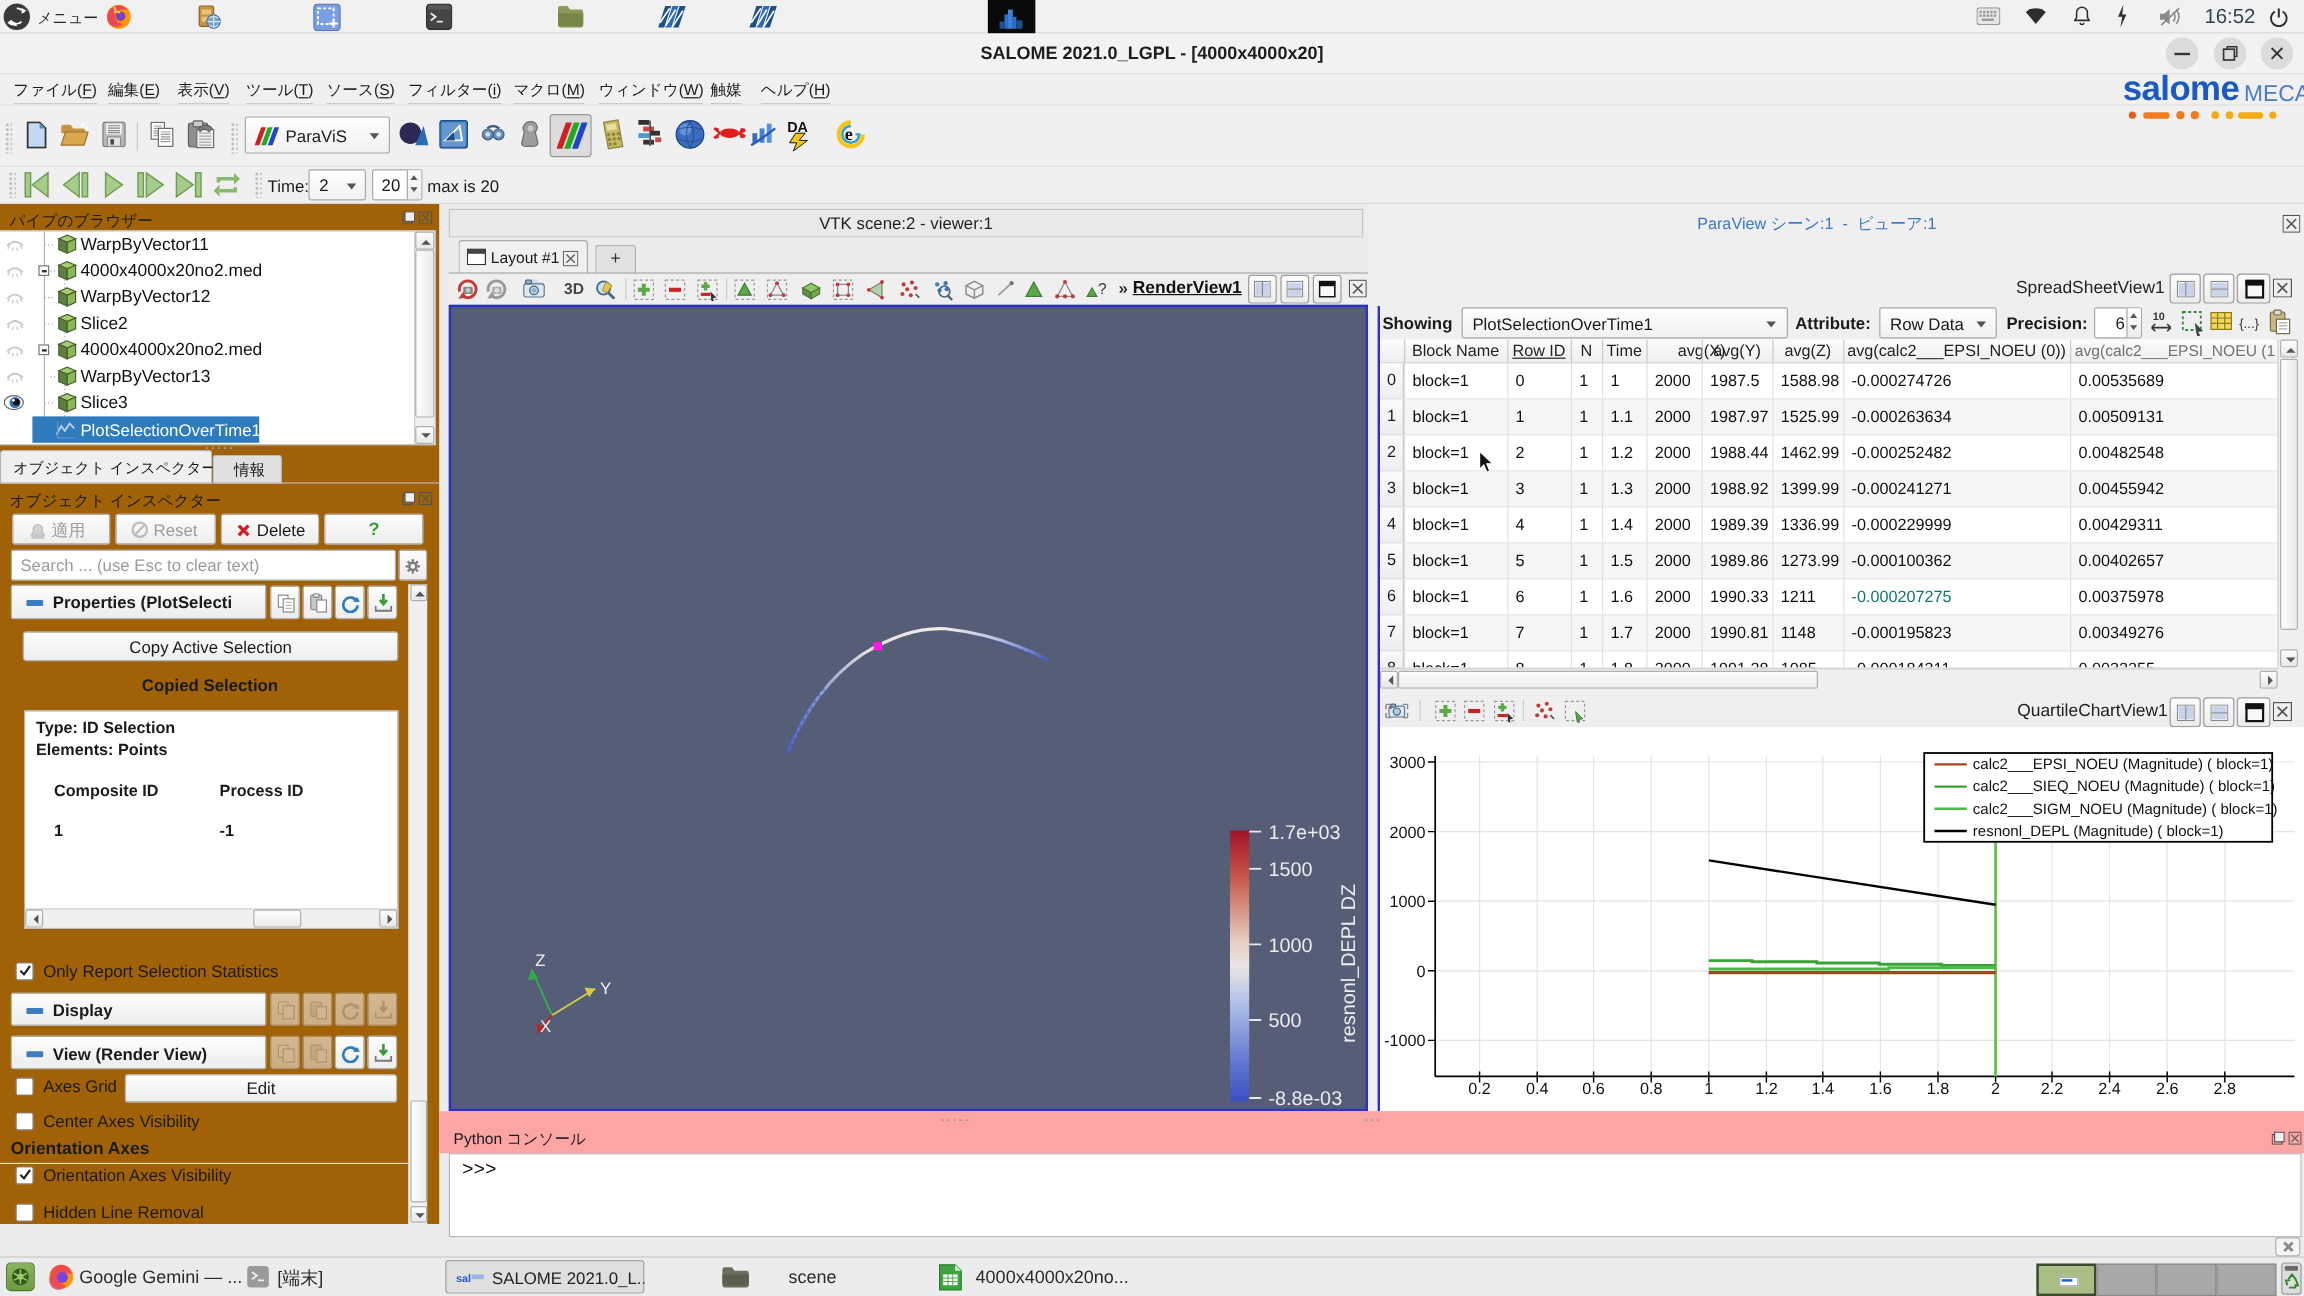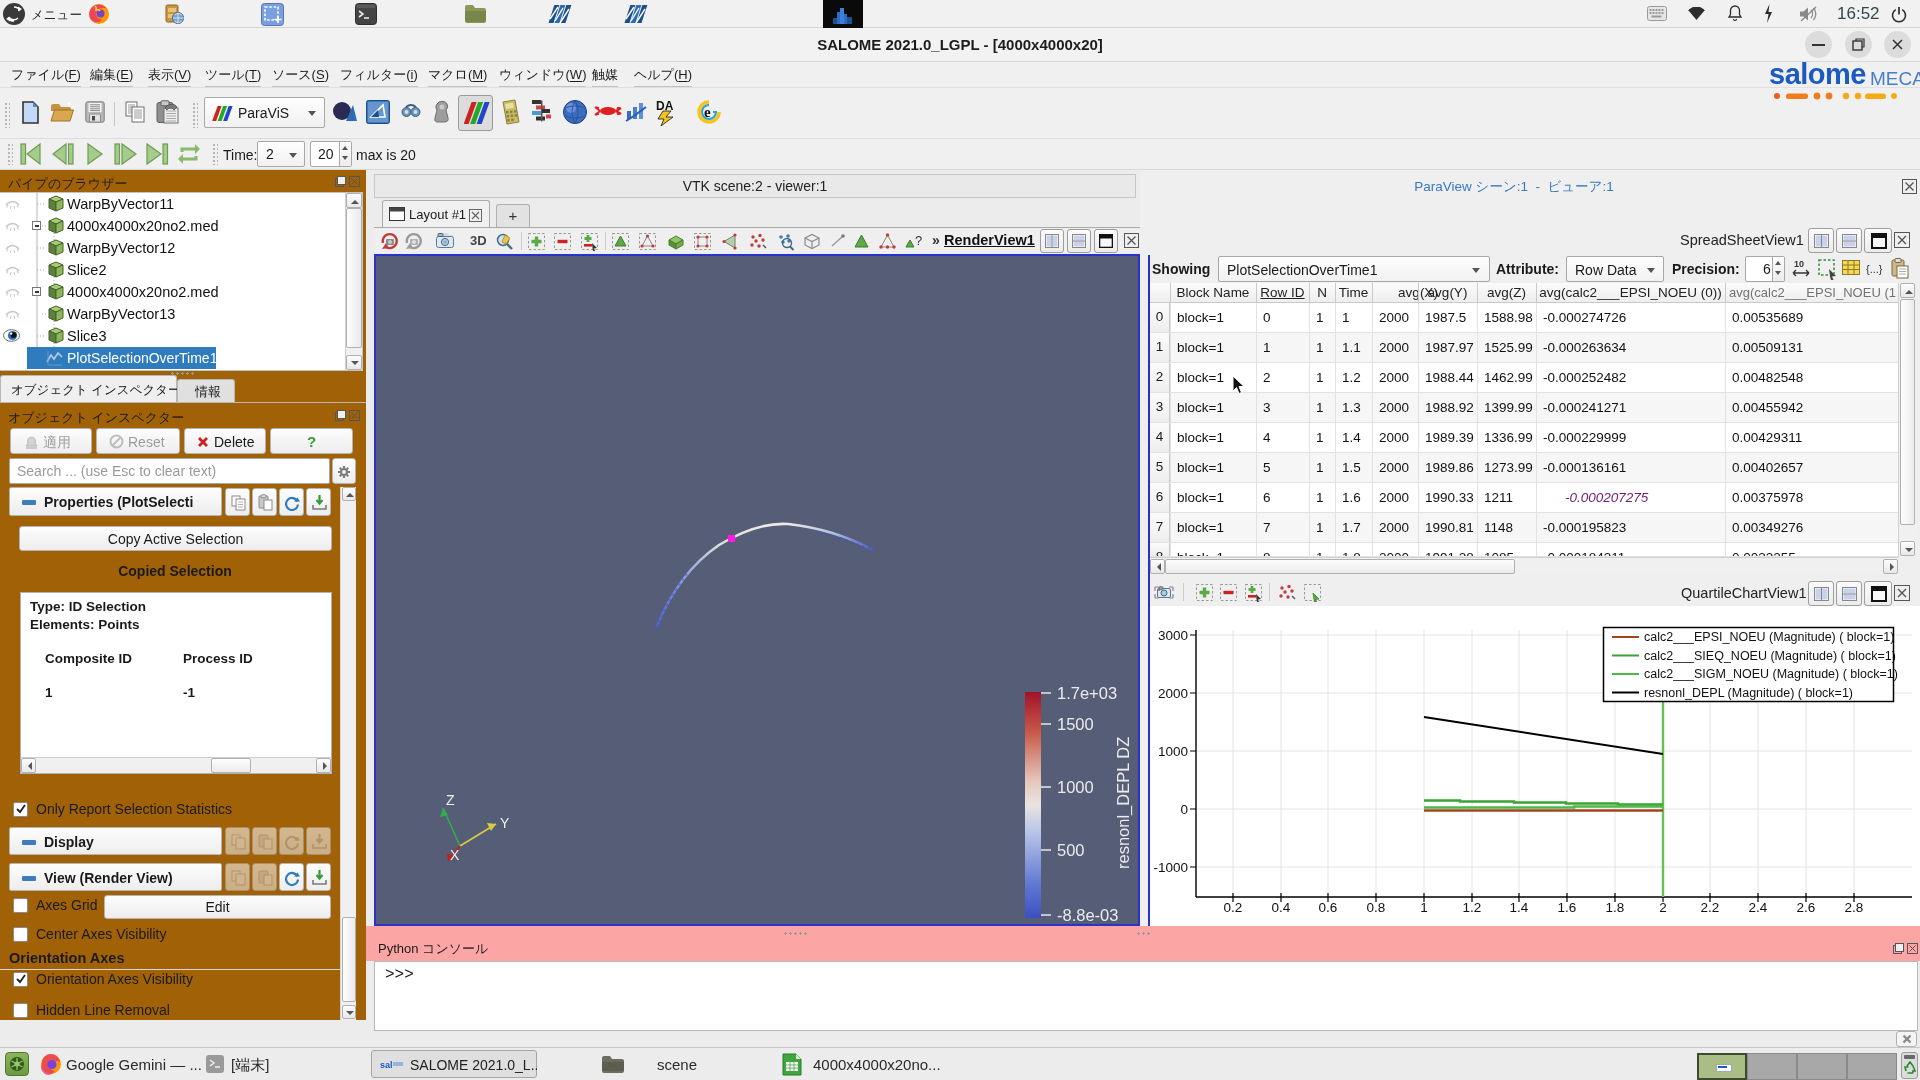--- a/index.html
+++ b/index.html
@@ -1152,21 +1152,21 @@
 <div class="abs" style="left:166px;top:177px;font-size:13.5px;color:#111;white-space:nowrap;">1</div>
 <div class="abs" style="left:159px;top:170px;width:1px;height:30px;background:#e2e2e2;"></div>
 <div class="abs" style="left:192px;top:177px;font-size:13.5px;color:#111;white-space:nowrap;">1.5</div>
 <div class="abs" style="left:185px;top:170px;width:1px;height:30px;background:#e2e2e2;"></div>
 <div class="abs" style="left:229px;top:177px;font-size:13.5px;color:#111;white-space:nowrap;">2000</div>
 <div class="abs" style="left:222px;top:170px;width:1px;height:30px;background:#e2e2e2;"></div>
 <div class="abs" style="left:275px;top:177px;font-size:13.5px;color:#111;white-space:nowrap;">1989.86</div>
 <div class="abs" style="left:268px;top:170px;width:1px;height:30px;background:#e2e2e2;"></div>
 <div class="abs" style="left:334px;top:177px;font-size:13.5px;color:#111;white-space:nowrap;">1273.99</div>
 <div class="abs" style="left:327px;top:170px;width:1px;height:30px;background:#e2e2e2;"></div>
-<div class="abs" style="left:393px;top:177px;font-size:13.5px;color:#111;white-space:nowrap;">-0.000136161</div>
+<div class="abs" style="left:393px;top:177px;font-size:13.5px;color:#111;white-space:nowrap;">-0.000100362</div>
 <div class="abs" style="left:386px;top:170px;width:1px;height:30px;background:#e2e2e2;"></div>
 <div class="abs" style="left:582px;top:177px;font-size:13.5px;color:#111;white-space:nowrap;">0.00402657</div>
 <div class="abs" style="left:575px;top:170px;width:1px;height:30px;background:#e2e2e2;"></div>
 <div class="abs" style="left:0;top:199px;width:748px;height:1px;background:#e2e2e2;"></div>
 <div class="abs" style="left:0;top:200px;width:748px;height:30px;background:#ffffff;"></div>
 <div class="abs" style="left:0;top:200px;width:20px;height:30px;background:linear-gradient(#fbfbfb,#eeeeee);border-right:1px solid #c9c9c9;border-bottom:1px solid #c9c9c9;">
           <div class="cen" style="margin-top:6px;font-size:13.5px;">6</div>
         </div>
 <div class="abs" style="left:27px;top:207px;font-size:13.5px;color:#111;white-space:nowrap;">block=1</div>
 <div class="abs" style="left:20px;top:200px;width:1px;height:30px;background:#e2e2e2;"></div>
@@ -1175,21 +1175,21 @@
 <div class="abs" style="left:166px;top:207px;font-size:13.5px;color:#111;white-space:nowrap;">1</div>
 <div class="abs" style="left:159px;top:200px;width:1px;height:30px;background:#e2e2e2;"></div>
 <div class="abs" style="left:192px;top:207px;font-size:13.5px;color:#111;white-space:nowrap;">1.6</div>
 <div class="abs" style="left:185px;top:200px;width:1px;height:30px;background:#e2e2e2;"></div>
 <div class="abs" style="left:229px;top:207px;font-size:13.5px;color:#111;white-space:nowrap;">2000</div>
 <div class="abs" style="left:222px;top:200px;width:1px;height:30px;background:#e2e2e2;"></div>
 <div class="abs" style="left:275px;top:207px;font-size:13.5px;color:#111;white-space:nowrap;">1990.33</div>
 <div class="abs" style="left:268px;top:200px;width:1px;height:30px;background:#e2e2e2;"></div>
 <div class="abs" style="left:334px;top:207px;font-size:13.5px;color:#111;white-space:nowrap;">1211</div>
 <div class="abs" style="left:327px;top:200px;width:1px;height:30px;background:#e2e2e2;"></div>
-<div class="abs" style="left:415px;top:207px;font-size:13.5px;color:#701a75;white-space:nowrap;font-style:italic;">-0.000207275</div>
+<div class="abs" style="left:393px;top:207px;font-size:13.5px;color:#0f766e;white-space:nowrap;">-0.000207275</div>
 <div class="abs" style="left:386px;top:200px;width:1px;height:30px;background:#e2e2e2;"></div>
 <div class="abs" style="left:582px;top:207px;font-size:13.5px;color:#111;white-space:nowrap;">0.00375978</div>
 <div class="abs" style="left:575px;top:200px;width:1px;height:30px;background:#e2e2e2;"></div>
 <div class="abs" style="left:0;top:229px;width:748px;height:1px;background:#e2e2e2;"></div>
 <div class="abs" style="left:0;top:230px;width:748px;height:30px;background:#f6f6f6;"></div>
 <div class="abs" style="left:0;top:230px;width:20px;height:30px;background:linear-gradient(#fbfbfb,#eeeeee);border-right:1px solid #c9c9c9;border-bottom:1px solid #c9c9c9;">
           <div class="cen" style="margin-top:6px;font-size:13.5px;">7</div>
         </div>
 <div class="abs" style="left:27px;top:237px;font-size:13.5px;color:#111;white-space:nowrap;">block=1</div>
 <div class="abs" style="left:20px;top:230px;width:1px;height:30px;background:#e2e2e2;"></div>

